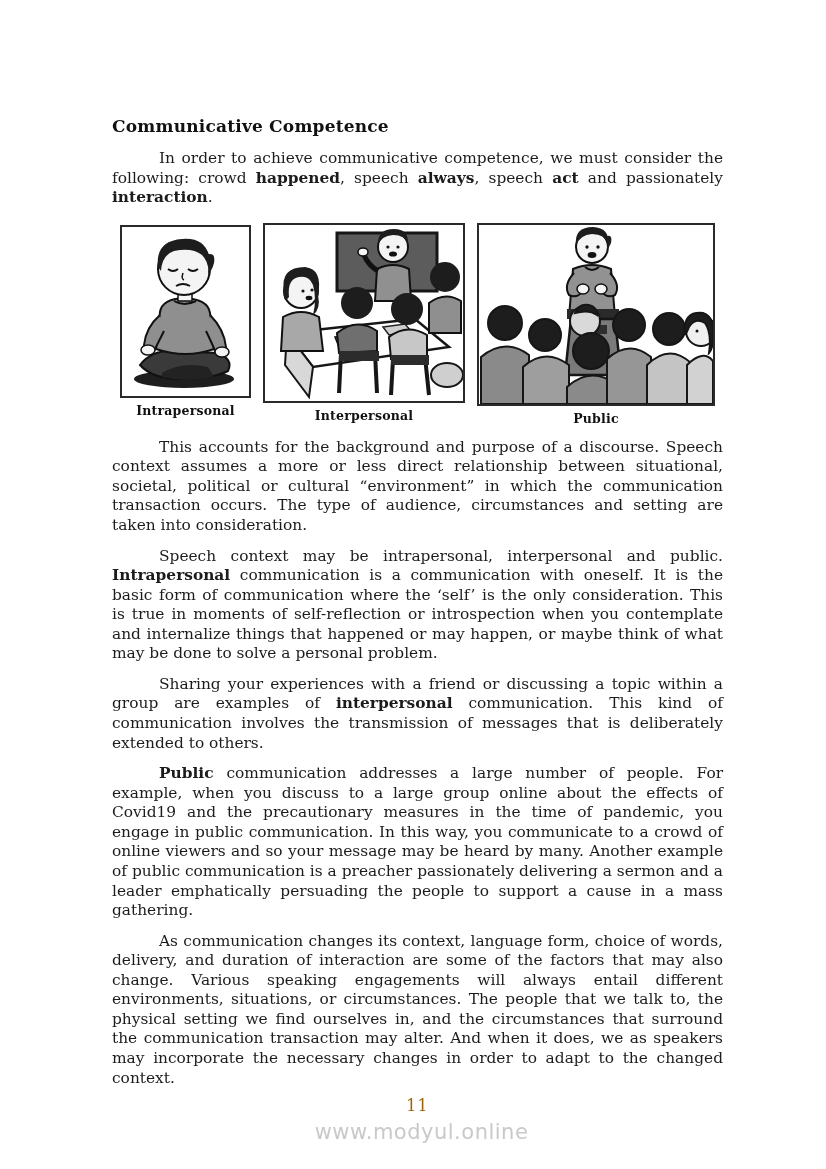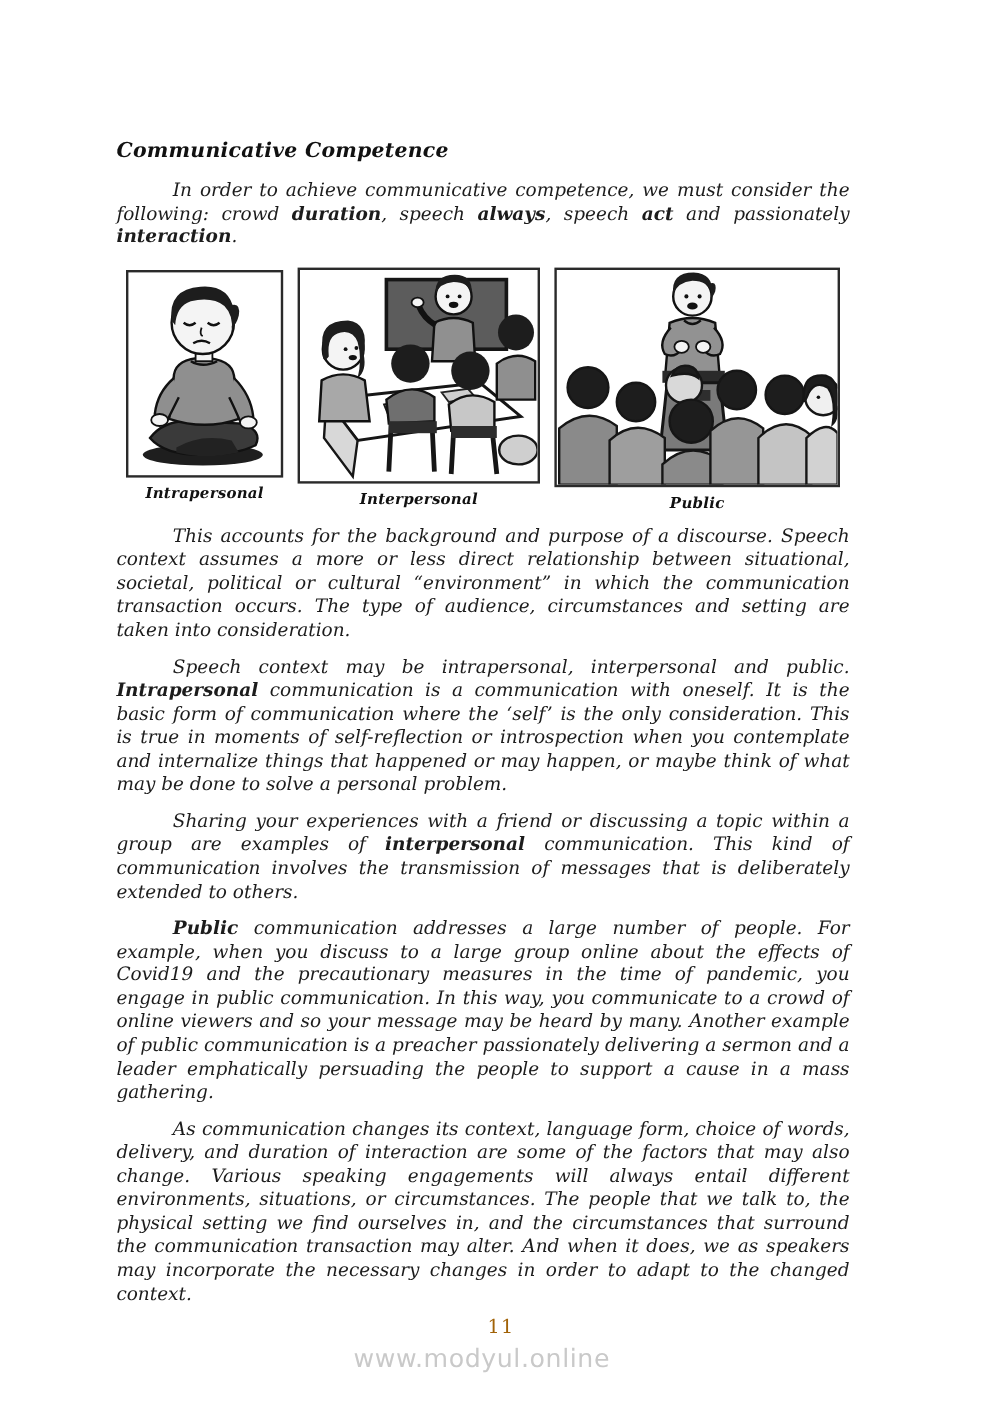--- a/index.html
+++ b/index.html
@@ -6,23 +6,22 @@
   html, body { background: #ffffff; }
   body {
     width: 826px; height: 1169px;
     position: relative;
     font-family: "DejaVu Serif", "Liberation Serif", serif;
     color: #1c1c1c;
     overflow: hidden;
   }
   .page-content {
     position: absolute;
-    left: 97px; top: 116px;
+    left: 112px; top: 116px;
     width: 611px;
-    font-style: italic;
   }
   h2.section-heading {
     font-size: 17px;
     font-weight: bold;
     letter-spacing: 0.2px;
     margin: 0 0 13px 0;
     color: #111;
   }
   p.para {
     font-size: 15.4px;
@@ -64,37 +63,37 @@
     position: absolute;
     left: 112px; width: 611px;
     top: 1096px;
     text-align: center;
     font-size: 16px;
     color: #a16207;
     letter-spacing: 1px;
   }
   .footer-watermark {
     position: absolute;
-    left: 96px; width: 611px;
+    left: 116px; width: 611px;
     top: 1120px;
     text-align: center;
     font-family: "DejaVu Sans", "Liberation Sans", sans-serif;
     font-size: 21px;
     color: #c9c9c9;
     letter-spacing: 0.5px;
   }
 </style>
 </head>
 <body>
 
 <div class="page-content">
 
   <h2 class="section-heading">Communicative Competence</h2>
 
-  <p class="para"><span>In order to achieve communicative competence, we must consider the following: crowd </span><b>duration</b><span>, speech </span><b>always</b><span>, speech </span><b>act</b><span> and passionately </span><b>interaction</b><span>.</span></p>
+  <p class="para"><span>In order to achieve communicative competence, we must consider the following: crowd </span><b>happened</b><span>, speech </span><b>always</b><span>, speech </span><b>act</b><span> and passionately </span><b>interaction</b><span>.</span></p>
 
   <div class="figures-row">
 
     <div class="figure-col fig-1">
       <div class="figure-box">
         <svg width="127" height="169" viewBox="0 0 127 169" xmlns="http://www.w3.org/2000/svg">
 
           <ellipse cx="62" cy="152" rx="50" ry="9" fill="#1e1e1e"></ellipse>
 
           <path d="M18 138 Q30 122 55 124 L95 126 Q112 132 106 144 Q90 152 60 152 Q30 152 18 138 Z" fill="#3a3a3a" stroke="#111" stroke-width="2"></path>

